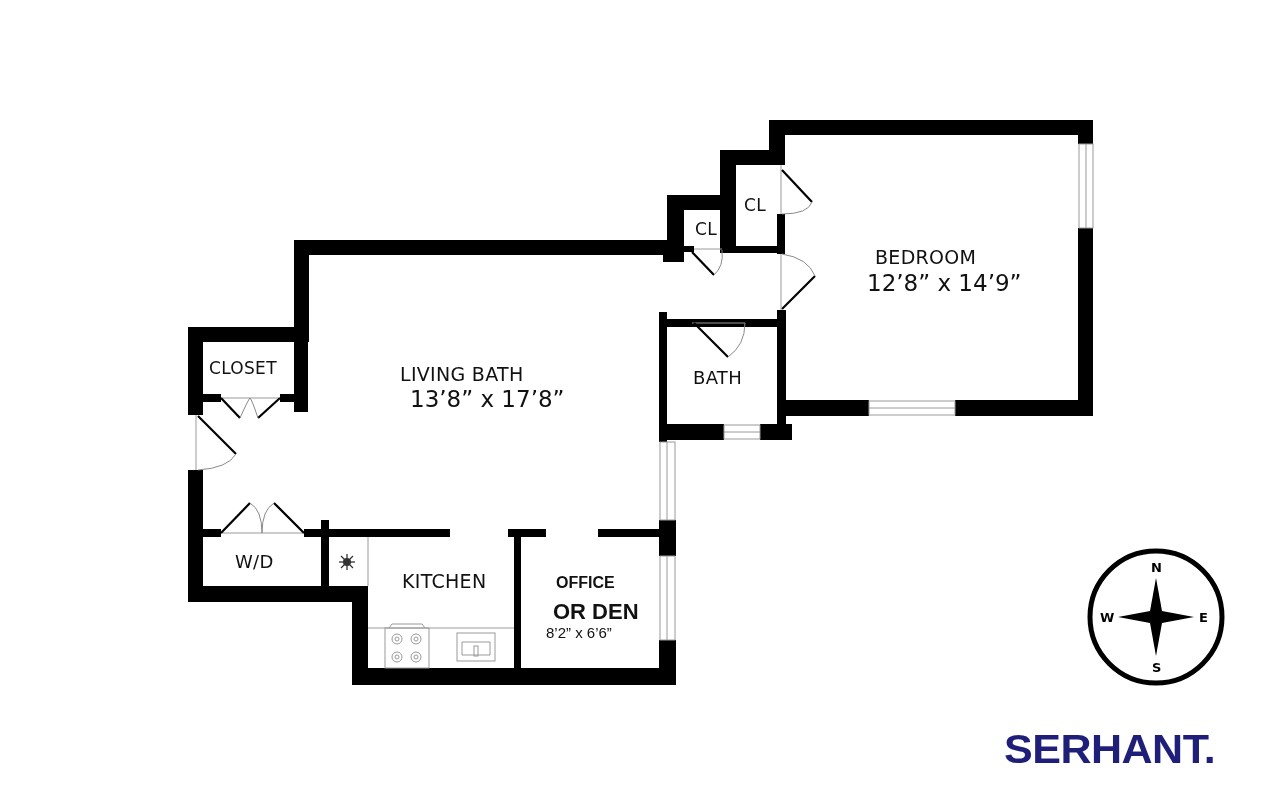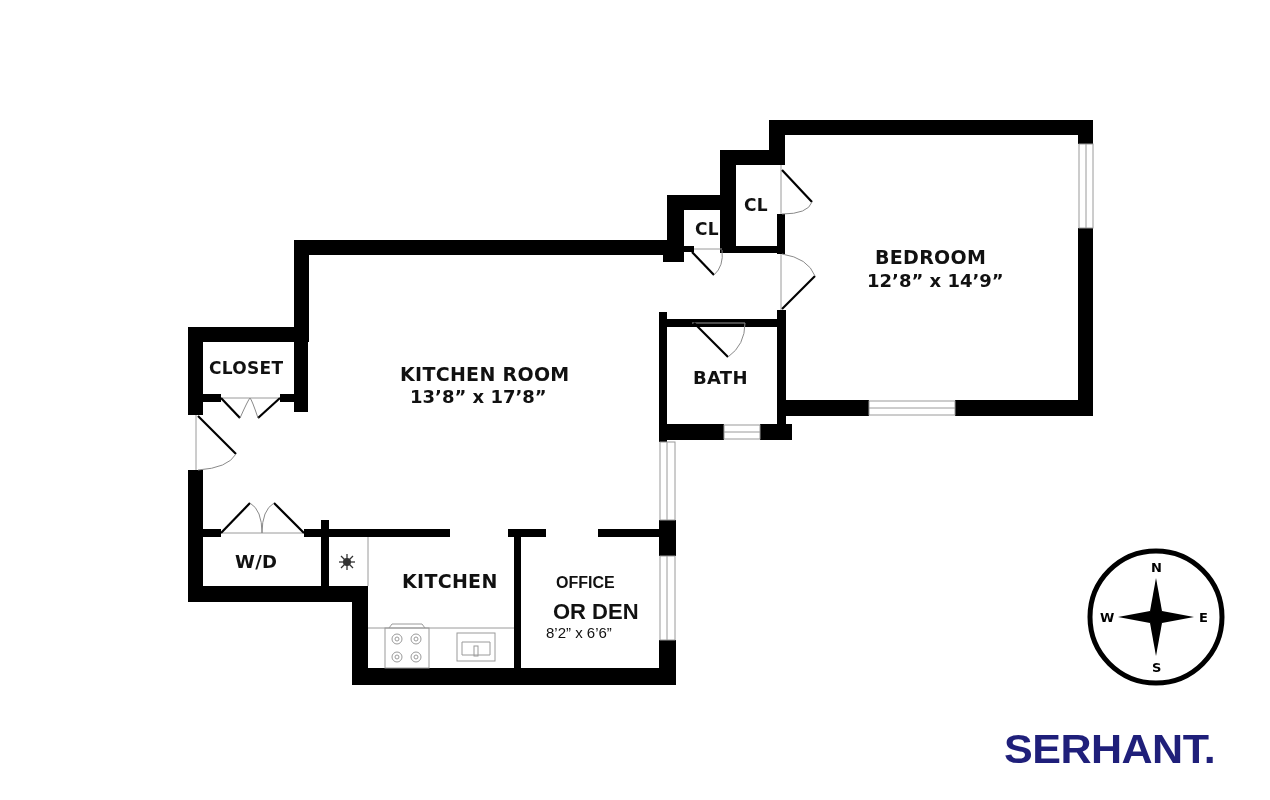--- a/index.html
+++ b/index.html
@@ -3,23 +3,23 @@
 <meta charset="utf-8">
 <style>
   html, body { margin: 0; padding: 0; background: #ffffff; }
   body { width: 1270px; height: 800px; position: relative; overflow: hidden; font-family: "Liberation Sans", "DejaVu Sans", sans-serif; }
   #plan { position: absolute; left: 0; top: 0; width: 1270px; height: 800px; }
   .wall { fill: #000; }
   .win { fill: #fff; stroke: #9a9a9a; stroke-width: 1; }
   .door-leaf { stroke: #000; stroke-width: 2.2; fill: none; }
   .door-arc { stroke: #8a8a8a; stroke-width: 1; fill: none; }
   .thin { stroke: #9a9a9a; stroke-width: 1; fill: none; }
-  .lbl { position: absolute; color: #111; text-align: center; white-space: nowrap; font-family: "DejaVu Sans", sans-serif; font-weight: 700; }
+  .lbl { position: absolute; color: #111; text-align: center; white-space: nowrap; font-family: "DejaVu Sans", sans-serif; font-weight: 400; }
   .room-name { font-size: 19px; letter-spacing: 0.3px; }
-  .room-dim { font-size: 18px; }
+  .room-dim { font-size: 23px; }
   .office { font-family: "Liberation Sans", sans-serif; font-weight: bold; text-align: center; }
   .compass-letter { position: absolute; font-family: "DejaVu Sans", sans-serif; font-weight: bold; font-size: 13px; color: #000; }
   .brand { position: absolute; left: 1004px; top: 726px; font-family: "Liberation Sans", sans-serif; font-weight: bold; font-size: 41px; letter-spacing: -0.5px; transform: scaleX(1.05); transform-origin: left; }
 </style>
 </head>
 <body>
 
 <svg id="plan" viewBox="0 0 1270 800" xmlns="http://www.w3.org/2000/svg">
 
   <g>
@@ -161,21 +161,21 @@
   <g>
     <circle cx="1156" cy="617" r="66" fill="none" stroke="#000" stroke-width="5"></circle>
     <polygon points="1156,578 1162,611 1156,617 1150,611" fill="#000"></polygon>
     <polygon points="1156,656 1162,623 1156,617 1150,623" fill="#000"></polygon>
     <polygon points="1118,617 1150,611 1156,617 1150,623" fill="#000"></polygon>
     <polygon points="1194,617 1162,611 1156,617 1162,623" fill="#000"></polygon>
     <circle cx="1156" cy="617" r="8" fill="#000"></circle>
   </g>
 </svg>
 
-<div class="lbl room-name" style="left:400px; top:363px;">KITCHEN ROOM</div>
+<div class="lbl room-name" style="left:400px; top:363px;">LIVING BATH</div>
 <div class="lbl room-dim" style="left:410px; top:386px;">13’8” x 17’8”</div>
 
 <div class="lbl room-name" style="left:875px; top:246px;">BEDROOM</div>
 <div class="lbl room-dim" style="left:867px; top:270px;">12’8” x 14’9”</div>
 
 <div class="lbl room-name" style="left:390px; top:570px;margin-left:12px;">KITCHEN</div>
 
 <div class="lbl office" style="left:556px; top:574px; font-size:16px;">OFFICE</div>
 <div class="lbl office" style="left:553px; top:599px; font-size:22px;">OR DEN</div>
 <div class="lbl office" style="left:546px; top:624px; font-size:15px; font-weight:normal;">8’2” x 6’6”</div>

